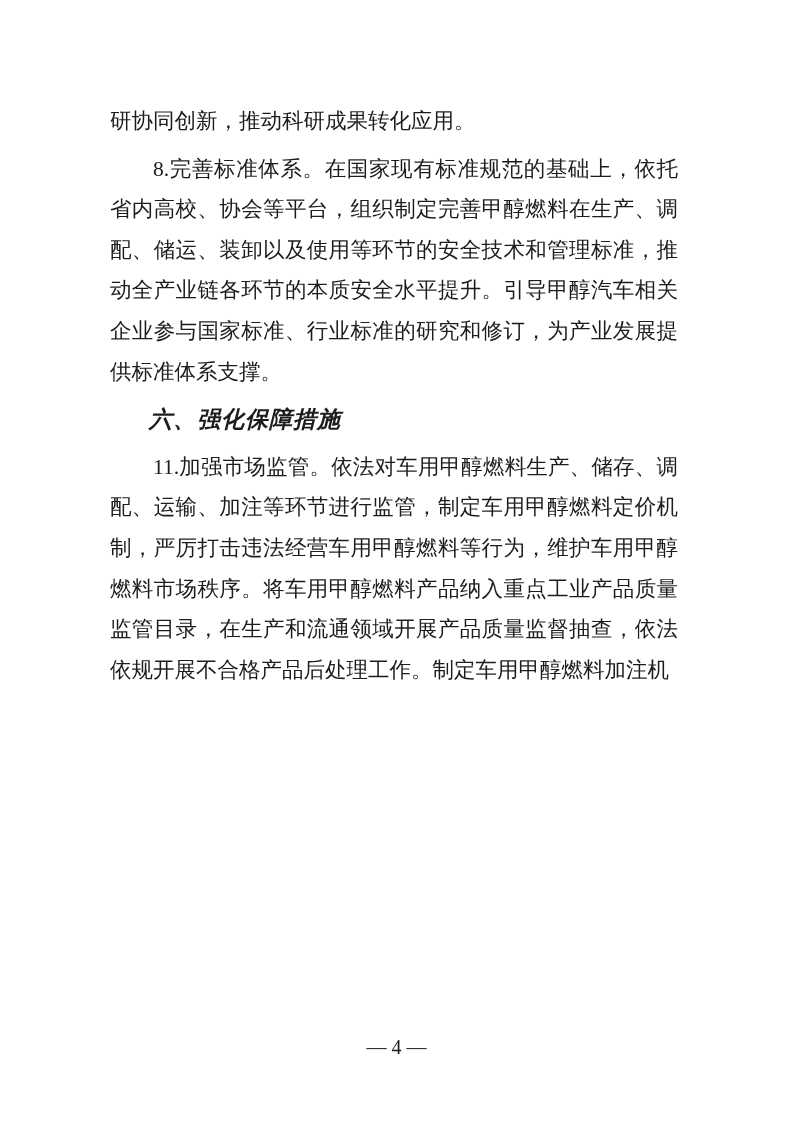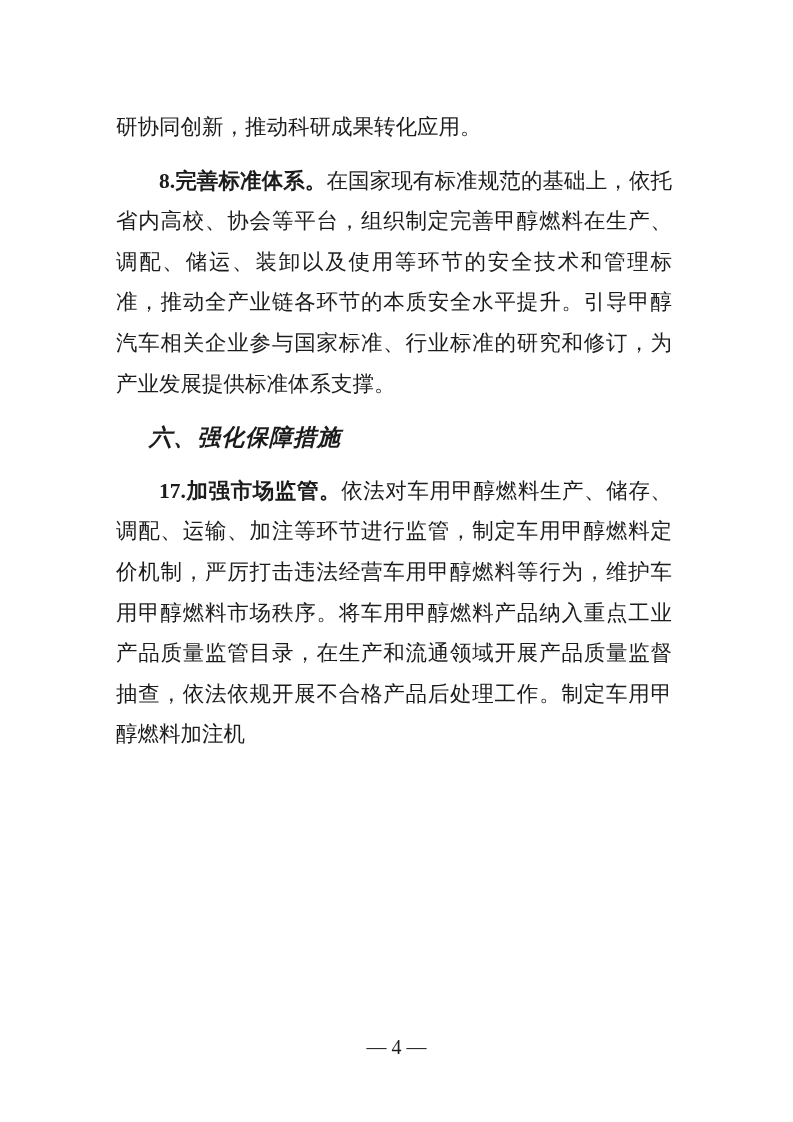--- a/index.html
+++ b/index.html
@@ -19,28 +19,28 @@
     left: 103px;
     top: 94px;
     width: 582px;
     font-family: "Liberation Serif", "DejaVu Serif", serif;
     font-size: 21.5px;
     line-height: 40.6px;
     color: #1c1c1c;
     text-align: justify;
   }
   .para {
-    margin: 13px;
+    margin: 7px;
     text-indent: 2em;
   }
   .para.continuation {
     text-indent: 0;
   }
   .lead {
-    font-weight: bold;
+    font-weight: normal;
   }
   .heading {
     margin: 0;
     text-indent: 2em;
     font-family: "Liberation Sans", "DejaVu Sans", sans-serif;
     font-weight: bold;
     font-size: 23px;
     letter-spacing: 1px;
     font-style: italic;
   }
@@ -63,19 +63,19 @@
   <div class="text-block">
 
     <p class="para continuation"><span>研协同创新，推动科研成果转化应用。</span></p>
 
     <p class="para"><span class="lead">8.完善标准体系。</span><span>在国家现有标准规范的基础上，依托省内高校、协会等平台，组织制定完善甲醇燃料在生产、调配、储运、装卸以及使用等环节的安全技术和管理标准，推动全产业链各环节的本质安全水平提升。引导甲醇汽车相关企业参与国家标准、行业标准的研究和修订，为产业发展提供标准体系支撑。</span></p>
 
     <p class="heading"><span>六、强化保障措施</span></p>
 
 
 
-    <p class="para"><span class="lead">17.加强市场监管。</span><span>依法对车用甲醇燃料生产、储存、调配、运输、加注等环节进行监管，制定车用甲醇燃料定价机制，严厉打击违法经营车用甲醇燃料等行为，维护车用甲醇燃料市场秩序。将车用甲醇燃料产品纳入重点工业产品质量监管目录，在生产和流通领域开展产品质量监督抽查，依法依规开展不合格产品后处理工作。制定车用甲醇燃料加注机</span></p>
+    <p class="para"><span class="lead">11.加强市场监管。</span><span>依法对车用甲醇燃料生产、储存、调配、运输、加注等环节进行监管，制定车用甲醇燃料定价机制，严厉打击违法经营车用甲醇燃料等行为，维护车用甲醇燃料市场秩序。将车用甲醇燃料产品纳入重点工业产品质量监管目录，在生产和流通领域开展产品质量监督抽查，依法依规开展不合格产品后处理工作。制定车用甲醇燃料加注机</span></p>
 
   </div>
 
   <div class="footer">— 4 —</div>
 
 </div>
 
 </body></html>

